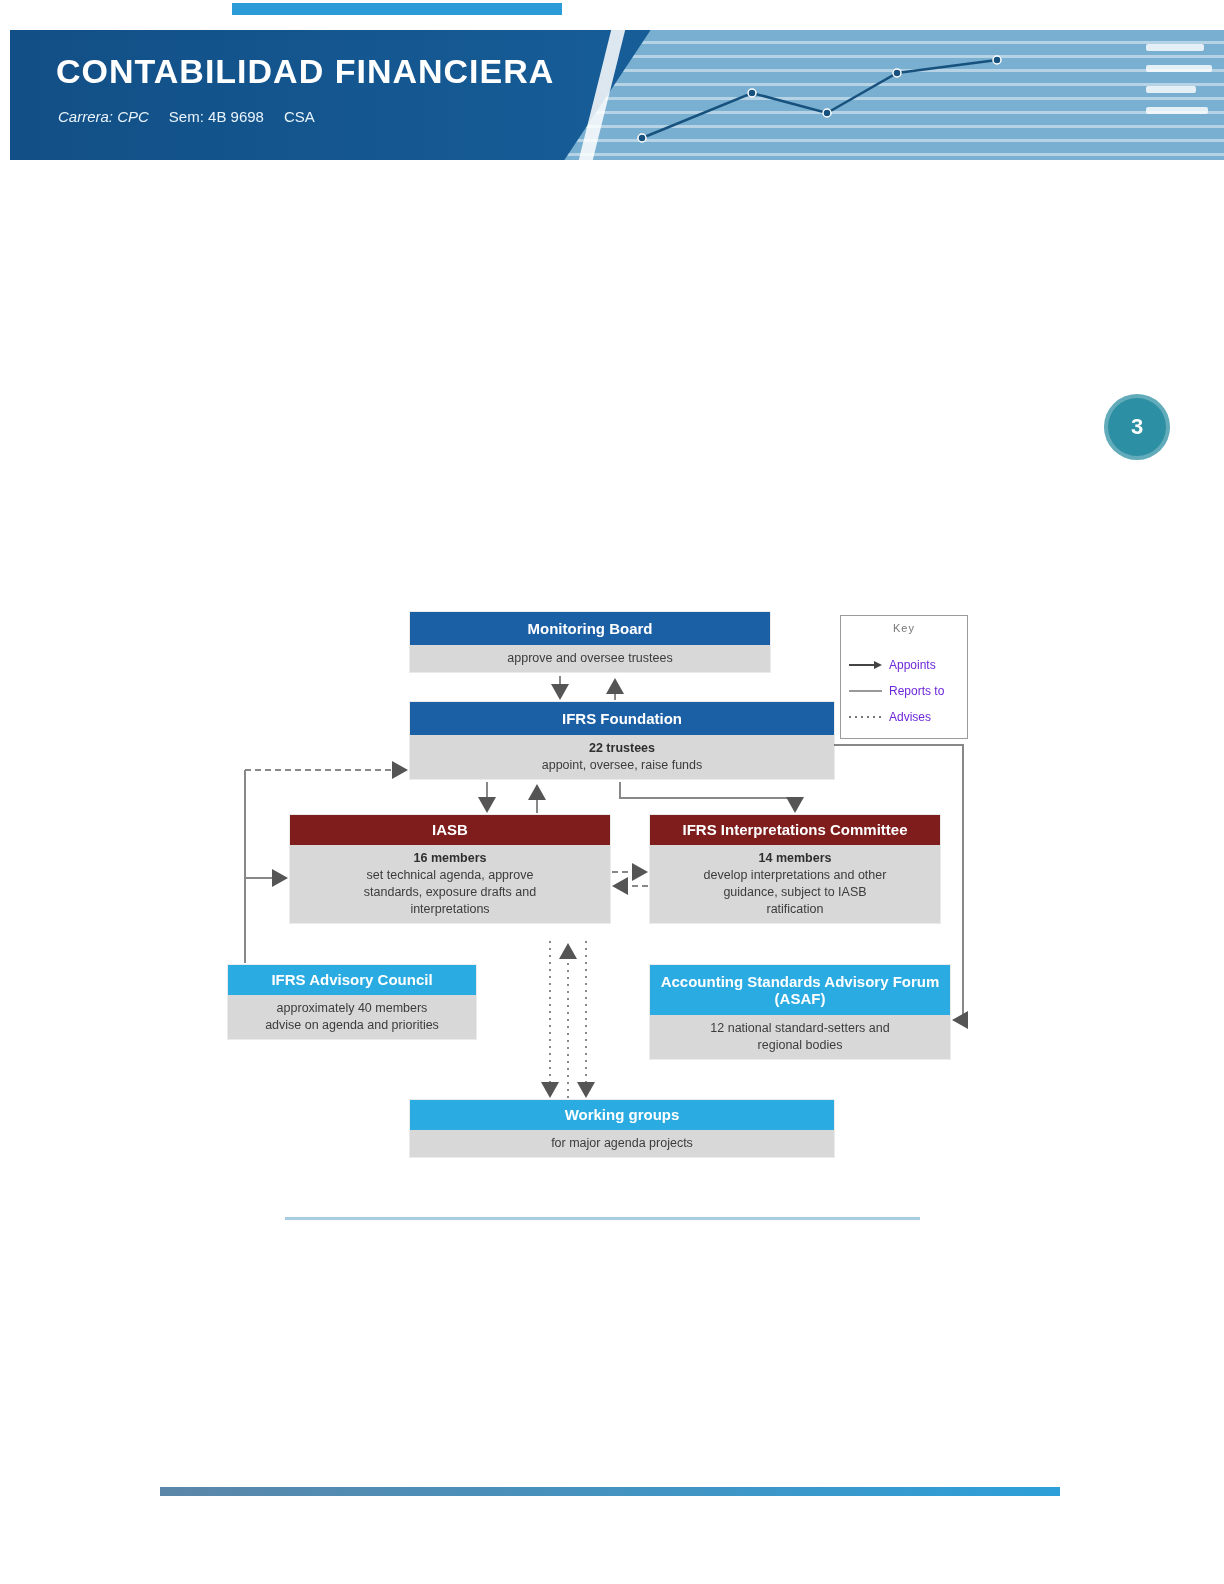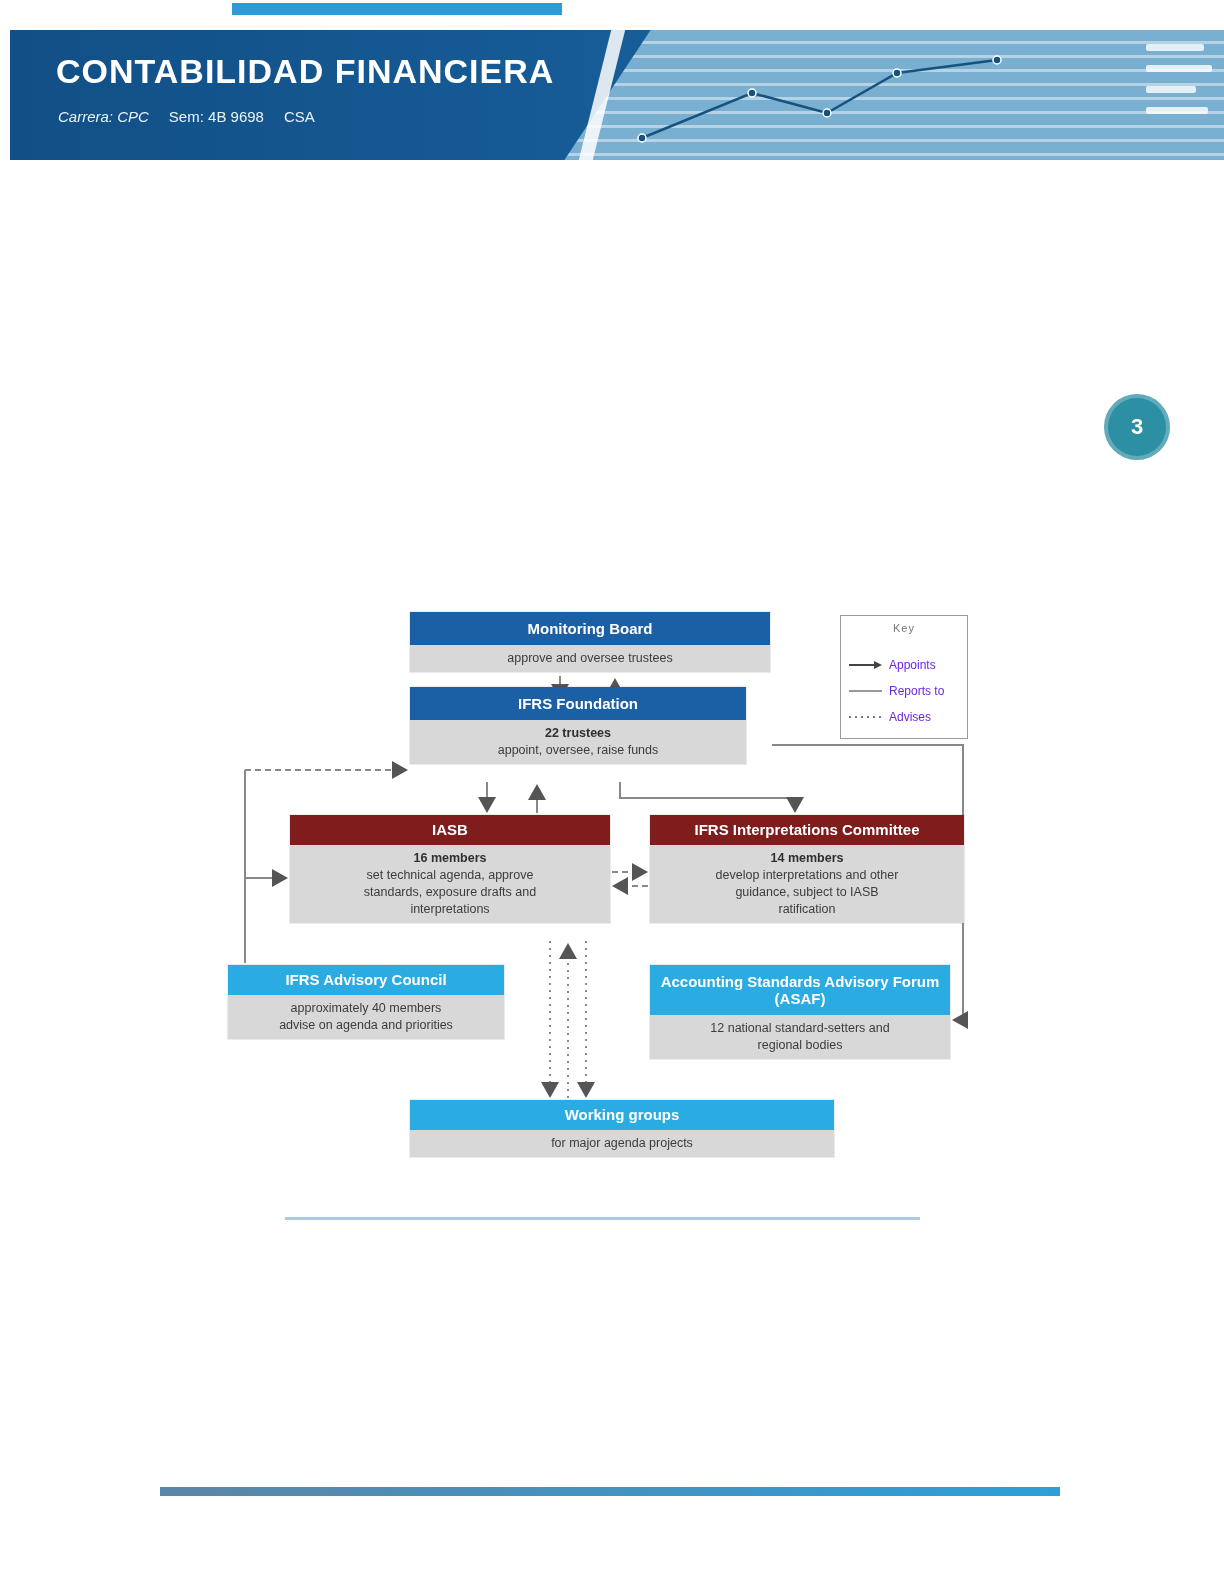--- a/index.html
+++ b/index.html
@@ -140,49 +140,49 @@
     <line x1="586" y1="941" x2="586" y2="1096" stroke="#888" stroke-width="2" stroke-dasharray="2 5" marker-end="url(#ah)"></line>
   </svg>
 
   <div class="dbox" style="left:410px;top:612px;width:360px">
     <div class="dhead h-blue">Monitoring Board</div>
     <div class="dbody">
       <div class="line">approve and oversee trustees</div>
     </div>
   </div>
 
-  <div class="dbox" style="left:410px;top:687px;width:336px">
+  <div class="dbox" style="left:410px;top:702px;width:424px">
     <div class="dhead h-blue">IFRS Foundation</div>
     <div class="dbody">
       <div class="line lead">22 trustees</div>
       <div class="line">appoint, oversee, raise funds</div>
     </div>
   </div>
 
   <div class="dbox" style="left:290px;top:815px;width:320px">
     <div class="dhead h-green">IASB</div>
     <div class="dbody">
       <div class="line lead">16 members</div>
       <div class="line">set technical agenda, approve</div>
       <div class="line">standards, exposure drafts and</div>
       <div class="line">interpretations</div>
     </div>
   </div>
 
-  <div class="dbox" style="left:650px;top:815px;width:314px">
+  <div class="dbox" style="left:650px;top:815px;width:290px">
     <div class="dhead h-green">IFRS Interpretations Committee</div>
     <div class="dbody">
       <div class="line lead">14 members</div>
       <div class="line">develop interpretations and other</div>
       <div class="line">guidance, subject to IASB</div>
       <div class="line">ratification</div>
     </div>
   </div>
 
-  <div class="dbox" style="left:228px;top:965px;width:276px">
+  <div class="dbox" style="left:228px;top:965px;width:248px">
     <div class="dhead h-cyan">IFRS Advisory Council</div>
     <div class="dbody">
       <div class="line">approximately 40 members</div>
       <div class="line">advise on agenda and priorities</div>
     </div>
   </div>
 
   <div class="dbox" style="left:650px;top:965px;width:300px">
     <div class="dhead h-cyan tall">Accounting Standards Advisory Forum (ASAF)</div>
     <div class="dbody">

